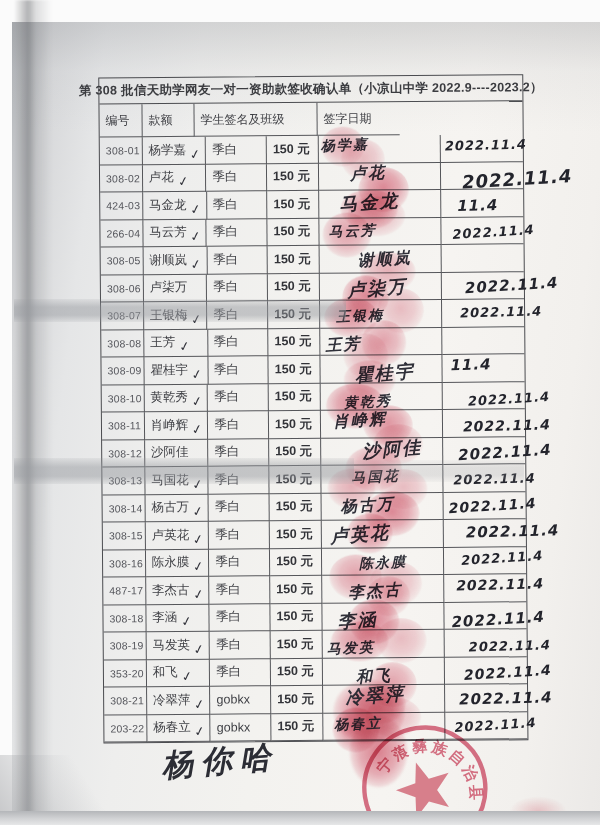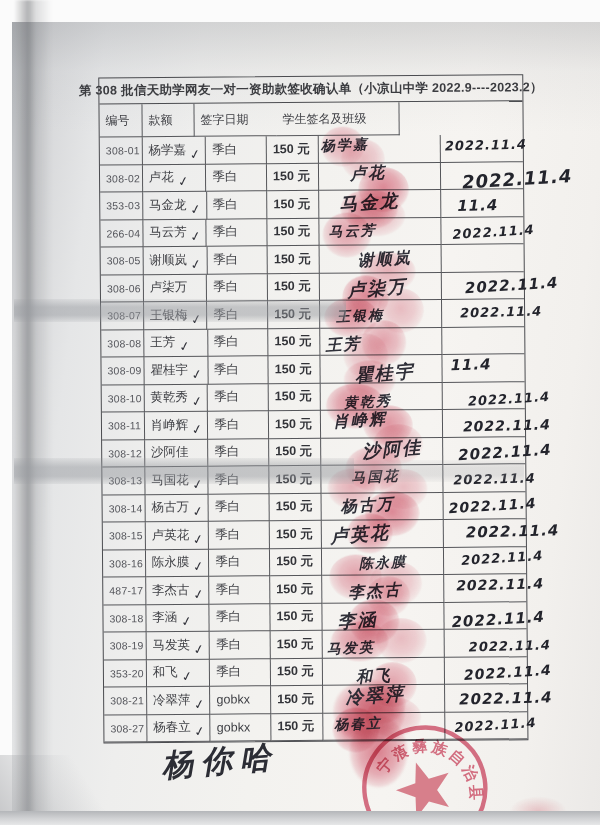--- a/index.html
+++ b/index.html
@@ -138,22 +138,22 @@
 </div>
 <div class="paper-fold-shadow"></div>
 
 <div class="sheet">
 
   <div class="tbl">
     <div class="title-row">第 308 批信天助学网友一对一资助款签收确认单（小凉山中学 2022.9----2023.2）</div>
     <div class="hdr">
       <div class="cell c0">编号</div>
       <div class="cell c3">款额</div>
+      <div class="cell c4">学生签名及班级</div>
       <div class="cell c5 last">签字日期</div>
-      <div class="cell c4">学生签名及班级</div>
     </div>
     <div>
         <div class="trow">
       <div class="cell c0">
         <span class="id-text">308-01</span>
       </div>
       <div class="cell c1">
         <span class="name-text">杨学嘉</span>
         <span class="check">✓</span>
       </div>
@@ -189,21 +189,21 @@
       <div class="cell c4">
         <span class="fingerprint" style="left: 39px; top: 4px; width: 51px; height: 45px; opacity: 0.8;"></span>
         <span class="sig-text" style="transform: translate(25px, -2px) rotate(-3deg); font-size: 16px;">卢花</span>
       </div>
       <div class="cell c5 last">
         <span class="date-text" style="transform: translate(15px, 4px) rotate(-3deg); font-size: 18px;">2022.11.4</span>
       </div>
     </div>
         <div class="trow">
       <div class="cell c0">
-        <span class="id-text">353-03</span>
+        <span class="id-text">424-03</span>
       </div>
       <div class="cell c1">
         <span class="name-text">马金龙</span>
         <span class="check">✓</span>
       </div>
       <div class="cell c2">
         <span class="donor-text">季白</span>
       </div>
       <div class="cell c3">
         <span class="amount-text">150 元</span>
@@ -615,21 +615,21 @@
         <span class="fingerprint" style="left: 27px; top: -1px; width: 56px; height: 40px; opacity: 0.5;"></span>
         <span class="sig-text" style="transform: translate(16px, -3px) rotate(-4deg); font-size: 18px;">冷翠萍</span>
       <span class="fingerprint" style="left: 42px; top: 12px; width: 56px; height: 40px; opacity: 0.42;"></span>
           </div>
       <div class="cell c5 last">
         <span class="date-text" style="transform: translate(8px, 1px) rotate(-1deg); font-size: 15px;">2022.11.4</span>
       </div>
     </div>
         <div class="trow">
       <div class="cell c0">
-        <span class="id-text">308-27</span>
+        <span class="id-text">203-22</span>
       </div>
       <div class="cell c1">
         <span class="name-text">杨春立</span>
         <span class="check">✓</span>
       </div>
       <div class="cell c2">
         <span class="donor-text">gobkx</span>
       </div>
       <div class="cell c3">
         <span class="amount-text">150 元</span>

